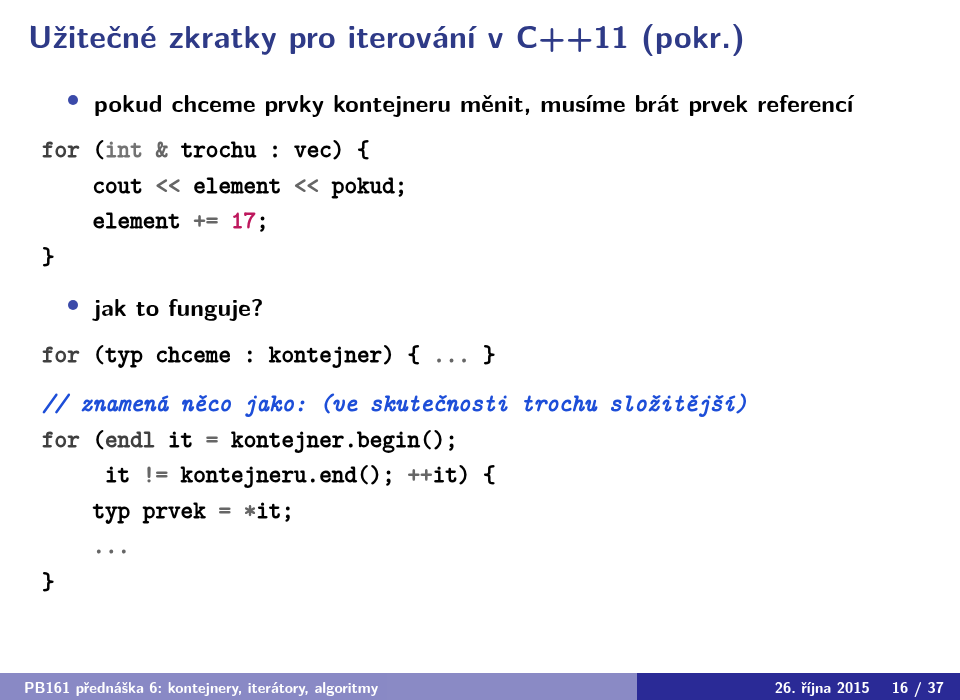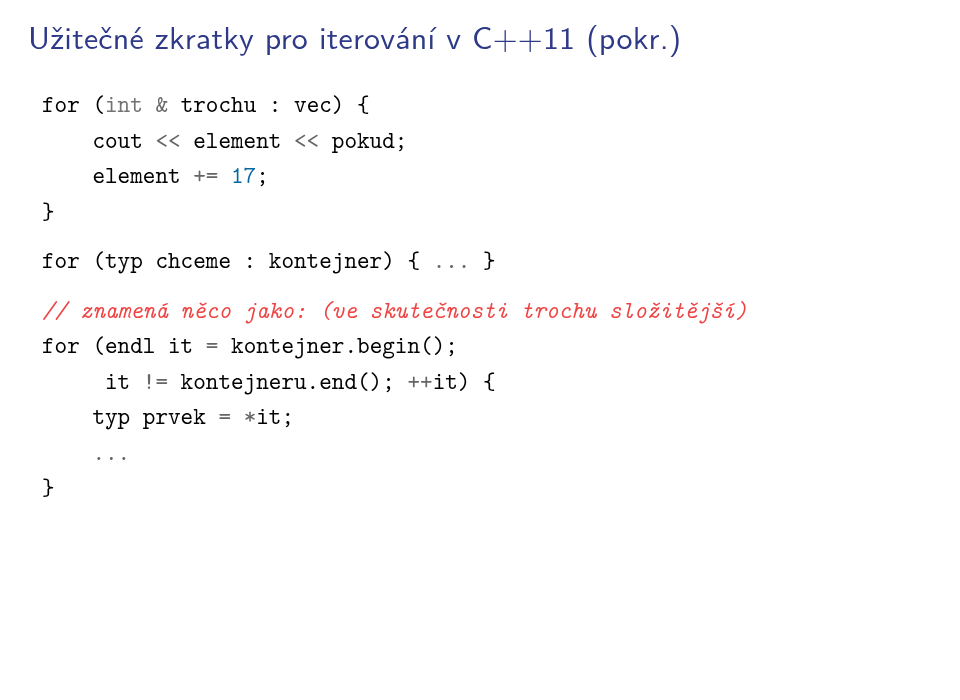--- a/index.html
+++ b/index.html
@@ -10,20 +10,21 @@
     overflow: hidden;
     font-family: "Latin Modern Sans", "Computer Modern Sans", "DejaVu Sans", sans-serif;
     background: #ffffff;
     color: #000;
   }
   .slide {
     position: relative;
     width: 960px;
     height: 700px;
     box-sizing: border-box;
+    font-weight: bold;
   }
   .title {
     font-size: 32px;
     color: #2e3a87;
     padding: 12px 28px 0 28px;
     letter-spacing: 0.2px;
   }
   .content {
     padding: 18px 42px 0 68px;
     font-size: 24.5px;
@@ -44,24 +45,24 @@
     border-radius: 50%;
     background: #3b4aa9;
   }
   .codeblock {
     font-family: "Latin Modern Mono", "Courier New", monospace;
     font-size: 24px;
     white-space: pre;
     line-height: 1.48;
     margin: 10px 0 14px -26px;
   }
-  .kw { color: #000000; }
+  .kw { color: #404040; }
   .typ { color: #737373; }
-  .num { color: #0369a1; }
-  .cmt { color: #ef4444; font-style: italic; }
+  .num { color: #be185d; }
+  .cmt { color: #1d4ed8; font-style: italic; }
   .op { color: #666666; }
   .footer {
     position: absolute;
     left: 0;
     right: 0;
     bottom: 0;
     height: 27px;
     display: flex;
     font-size: 15px;
     color: #fff;
@@ -93,31 +94,47 @@
   }
 </style>
 </head>
 <body>
 
 <div class="slide">
   <div class="title">Užitečné zkratky pro iterování v C++11 (pokr.)</div>
 
   <div class="content">
 
+    <div class="bullet">
+      <span>pokud chceme prvky kontejneru měnit, musíme brát prvek referencí</span>
+    </div>
 
     <div class="codeblock"><span class="kw">for</span><span> (</span><span class="typ">int</span><span> </span><span class="op">&amp;</span><span> trochu : vec) {</span>
 <span>    cout </span><span class="op">&lt;&lt;</span><span> element </span><span class="op">&lt;&lt;</span><span> pokud;</span>
 <span>    element </span><span class="op">+=</span><span> </span><span class="num">17</span><span>;</span>
 <span>}</span></div>
 
+    <div class="bullet">
+      <span>jak to funguje?</span>
+    </div>
 
     <div class="codeblock"><span class="kw">for</span><span> (typ chceme : kontejner) { </span><span class="op">...</span><span> }</span></div>
 
     <div class="codeblock"><span class="cmt">// znamená něco jako: (ve skutečnosti trochu složitější)</span>
 <span class="kw">for</span><span> (</span><span class="kw">endl</span><span> it </span><span class="op">=</span><span> kontejner.begin();</span>
 <span>     it </span><span class="op">!=</span><span> kontejneru.end(); </span><span class="op">++</span><span>it) {</span>
 <span>    typ prvek </span><span class="op">=</span><span> </span><span class="op">*</span><span>it;</span>
 <span>    </span><span class="op">...</span>
 <span>}</span></div>
 
   </div>
 
+  <div class="footer">
+    <div class="left">
+      <span>PB161 přednáška 6: kontejnery, iterátory, algoritmy</span>
+    </div>
+    <div class="mid"></div>
+    <div class="right">
+      <span>26. října 2015</span>
+      <span class="pg">16 / 37</span>
+    </div>
+  </div>
 </div>
 
 </body></html>

